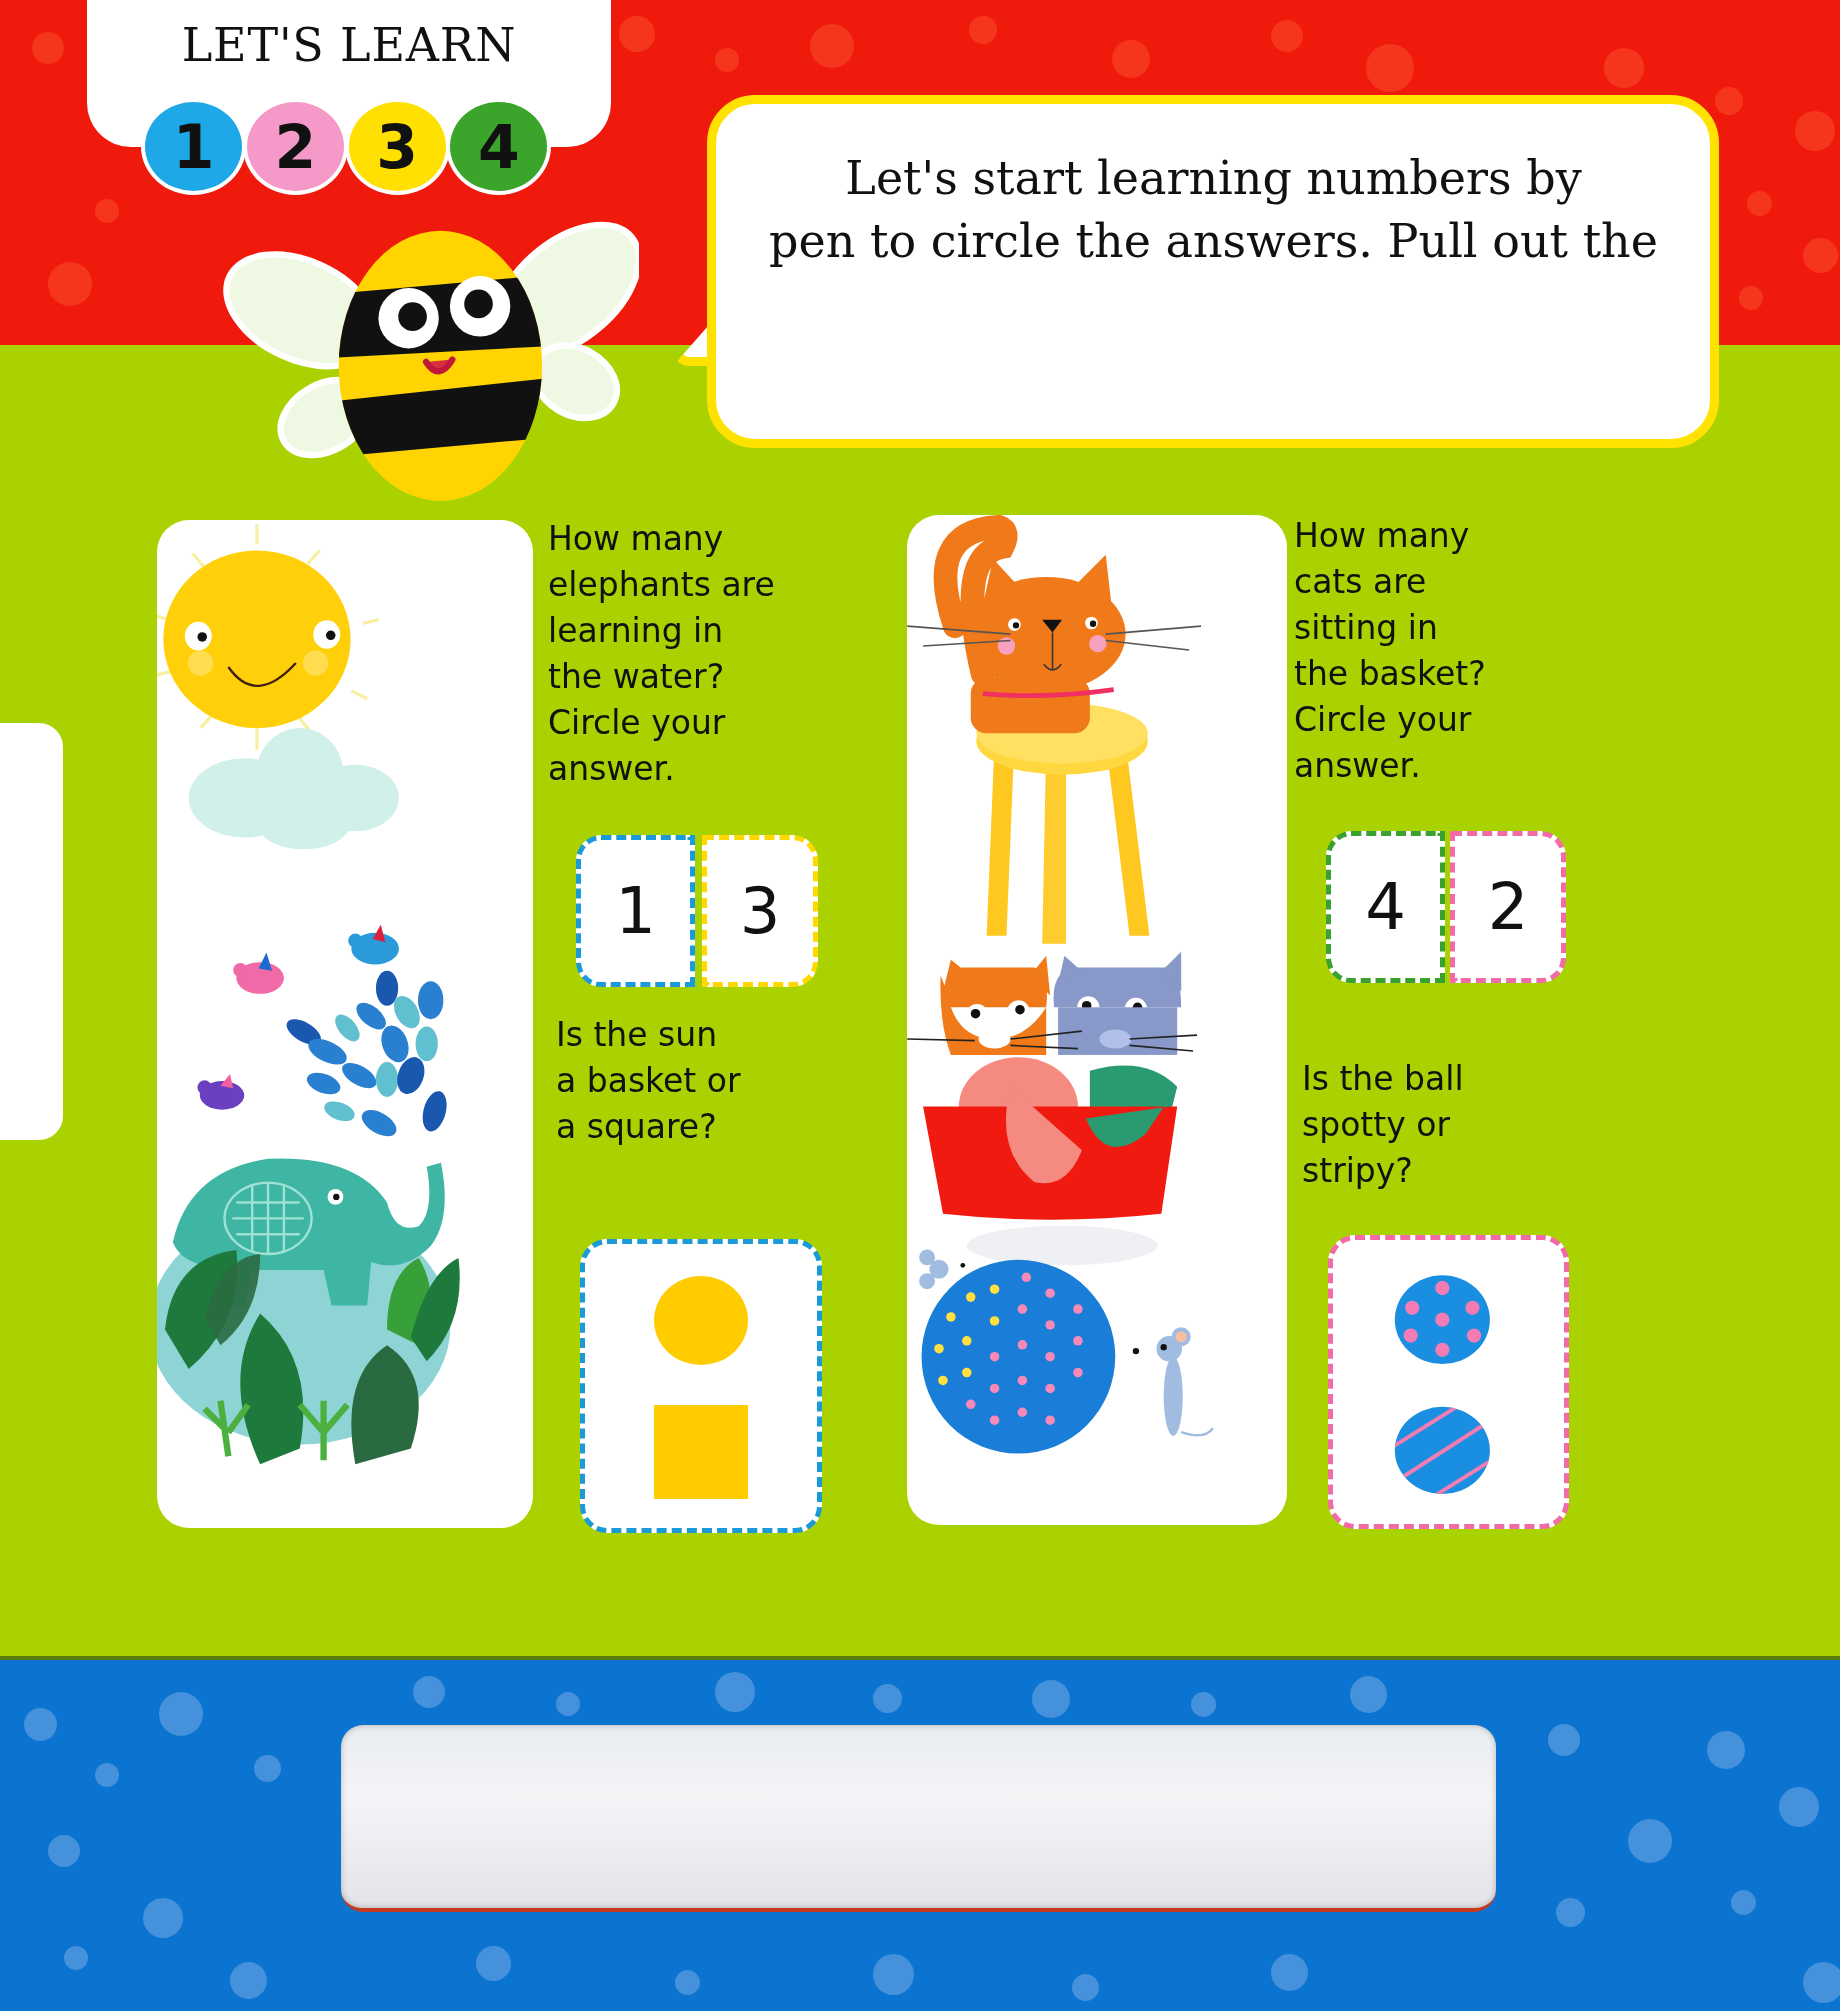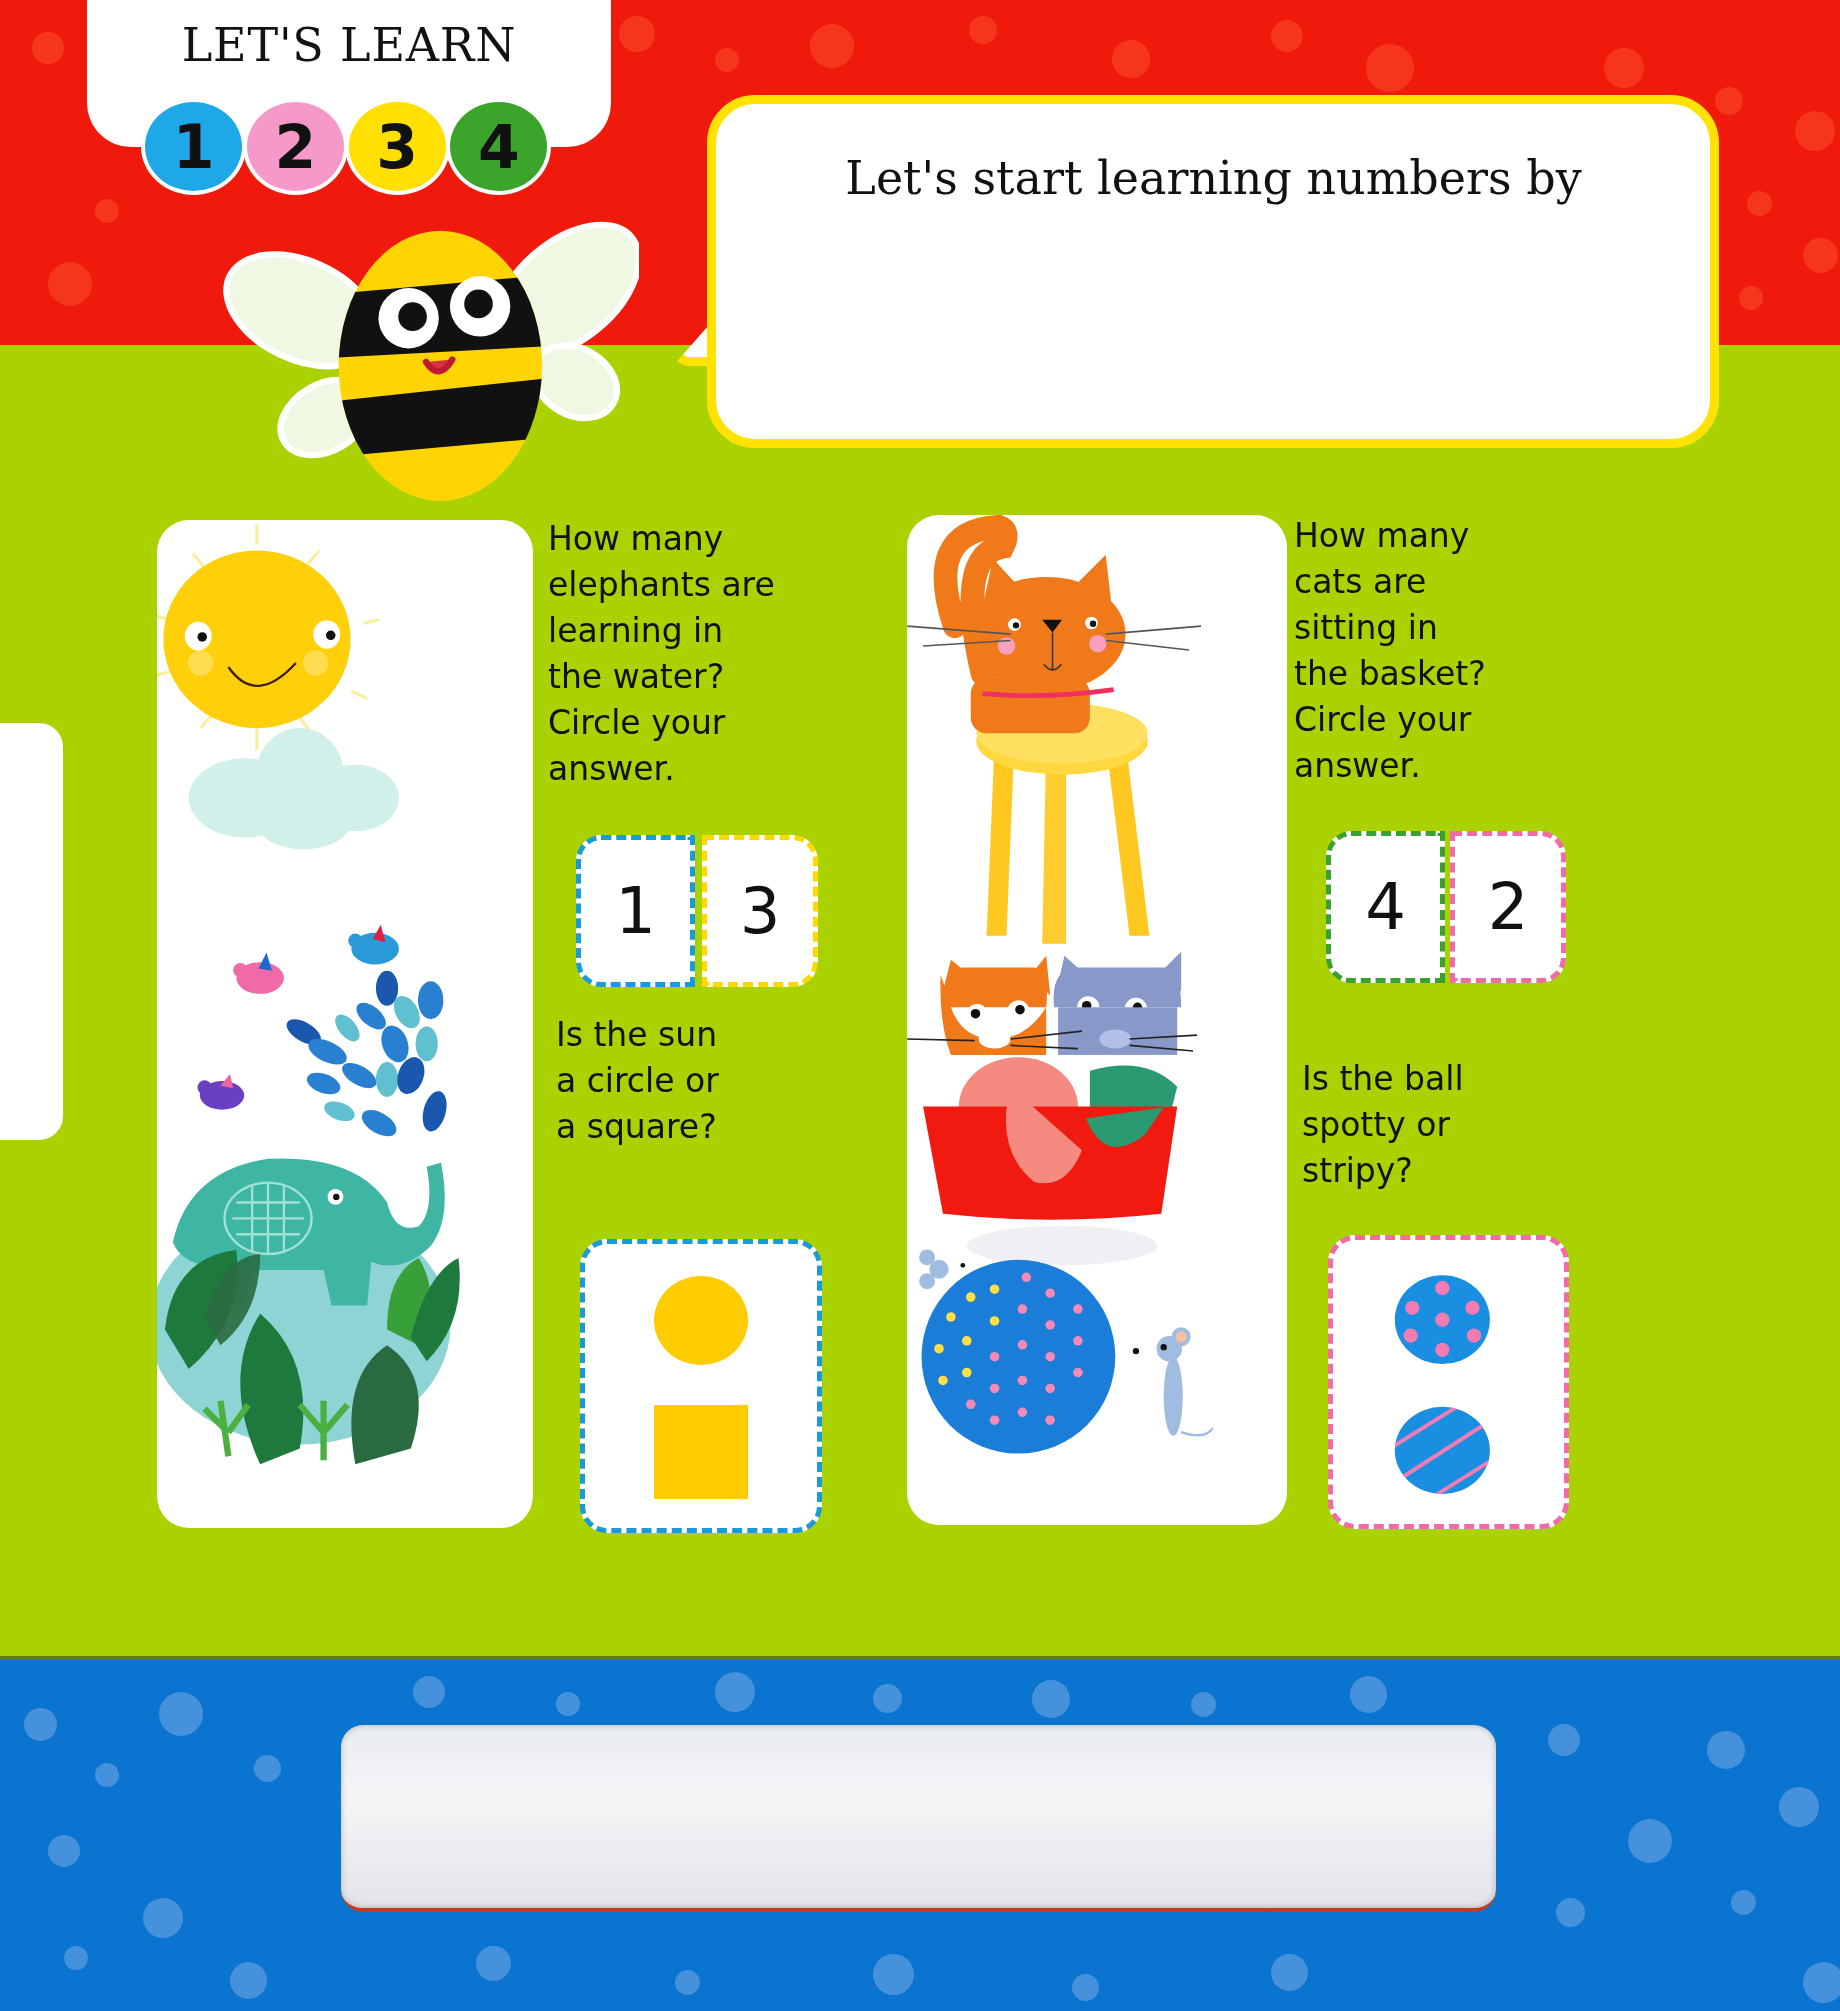--- a/index.html
+++ b/index.html
@@ -177,20 +177,21 @@
   <circle cx="255" cy="148" r="18" fill="#111"></circle>
   <circle cx="340" cy="135" r="38" fill="#fff"></circle>
   <circle cx="338" cy="132" r="18" fill="#111"></circle>
   <path d="M 272 205 Q 288 230 305 202" stroke="#c0183a" stroke-width="8" fill="#d83040" stroke-linecap="round"></path>
 </svg>
 
 <div class="bubble-tail"></div>
 <div class="bubble"></div>
 <div class="bubble-text">
   <div>Let's start learning numbers by</div>
+  <div>pen to circle the answers. Pull out the</div>
 </div>
 
 <div class="pull-tab"></div>
 
 <div class="panel panel-left">
   <svg width="376" height="1008" viewBox="0 0 474 1270">
 
     <g stroke="#f6f0a0" stroke-width="4">
       <line x1="126" y1="30" x2="126" y2="5"></line>
         <line x1="60" y1="60" x2="45" y2="42"></line>
@@ -390,21 +391,21 @@
 </div>
 <div class="ans-box ans-l dash-blue" style="left:576px;top:835px;width:119px;height:152px">
     <span>1</span>
   </div>
 <div class="ans-box ans-r dash-yellow" style="left:702px;top:835px;width:116px;height:152px">
     <span>3</span>
   </div>
 
 <div class="question q2">
   <div>Is the sun</div>
-  <div>a circle or</div>
+  <div>a basket or</div>
   <div>a square?</div>
 </div>
 <div class="shape-box dash-blue" style="left:580px;top:1239px;width:242px;height:294px">
   <div style="position:absolutes;margin:32px auto 0;width:94px;height:89px;border-radius:50%;background:#ffcc00"></div>
   <div style="margin:40px auto 0;width:94px;height:94px;background:#ffcc00"></div>
 </div>
 
 <div class="question q3">
   <div>How many</div>
   <div>cats are</div>

